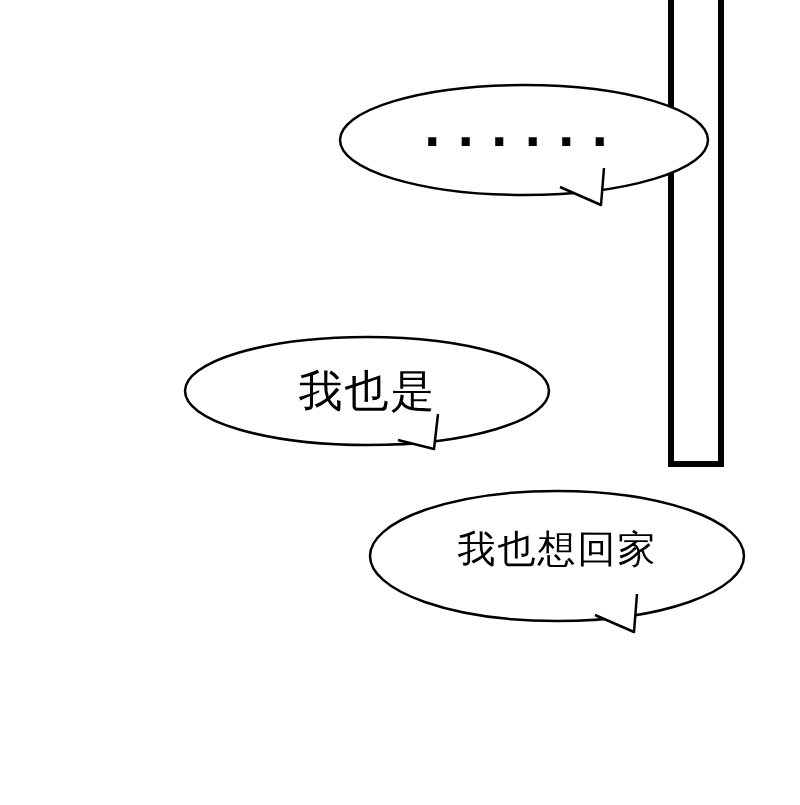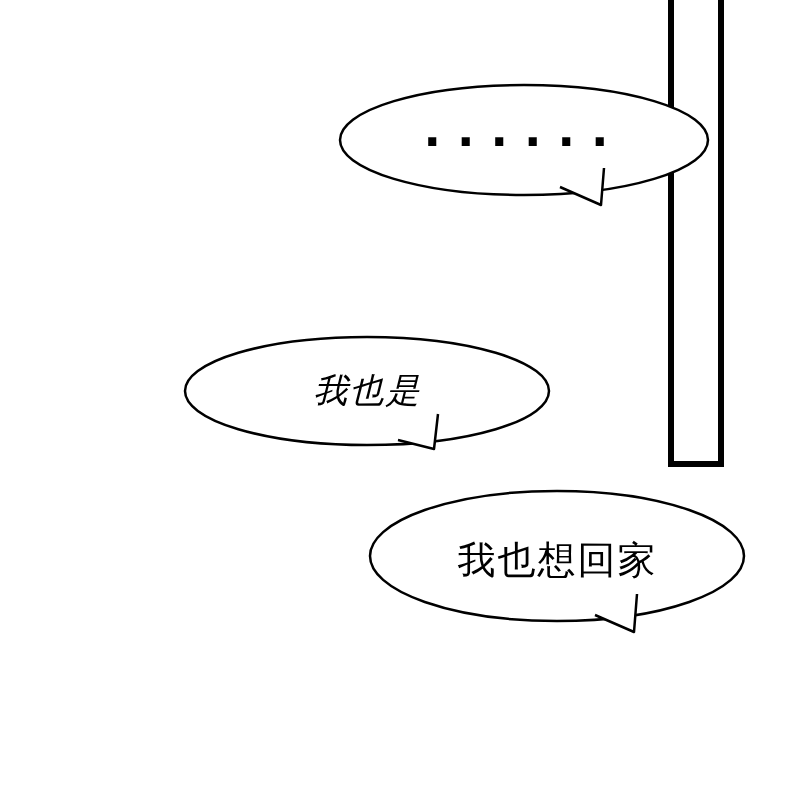--- a/index.html
+++ b/index.html
@@ -42,27 +42,26 @@
     letter-spacing: 16px;
     font-weight: 700;
     padding-bottom: 12px;
     box-sizing: border-box;
   }
   .bubble-text.t-metoo {
     left: 185px;
     top: 337px;
     width: 365px;
     height: 108px;
-    font-size: 34px;
+    font-size: 44px;
     letter-spacing: 2px;
-    font-style: italic;
   }
   .bubble-text.t-home {
     left: 370px;
-    top: 495px;
+    top: 484px;
     width: 375px;
     height: 130px;
     font-size: 38px;
     letter-spacing: 2px;
   }
 </style>
 </head>
 <body>
 
 <div class="panel">

